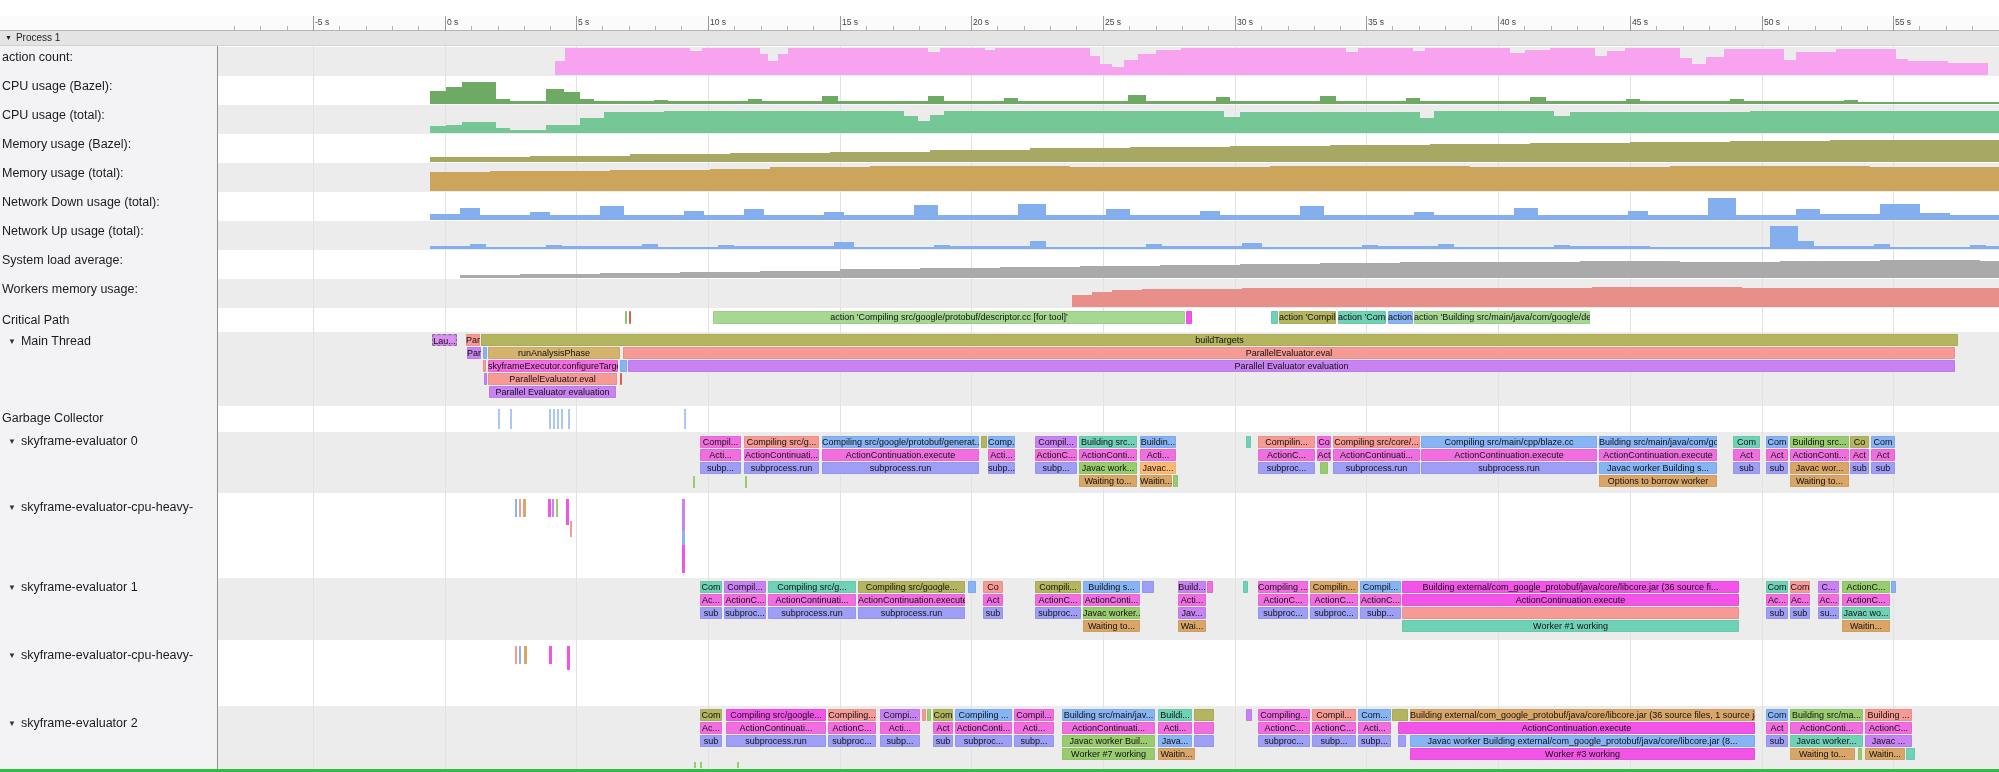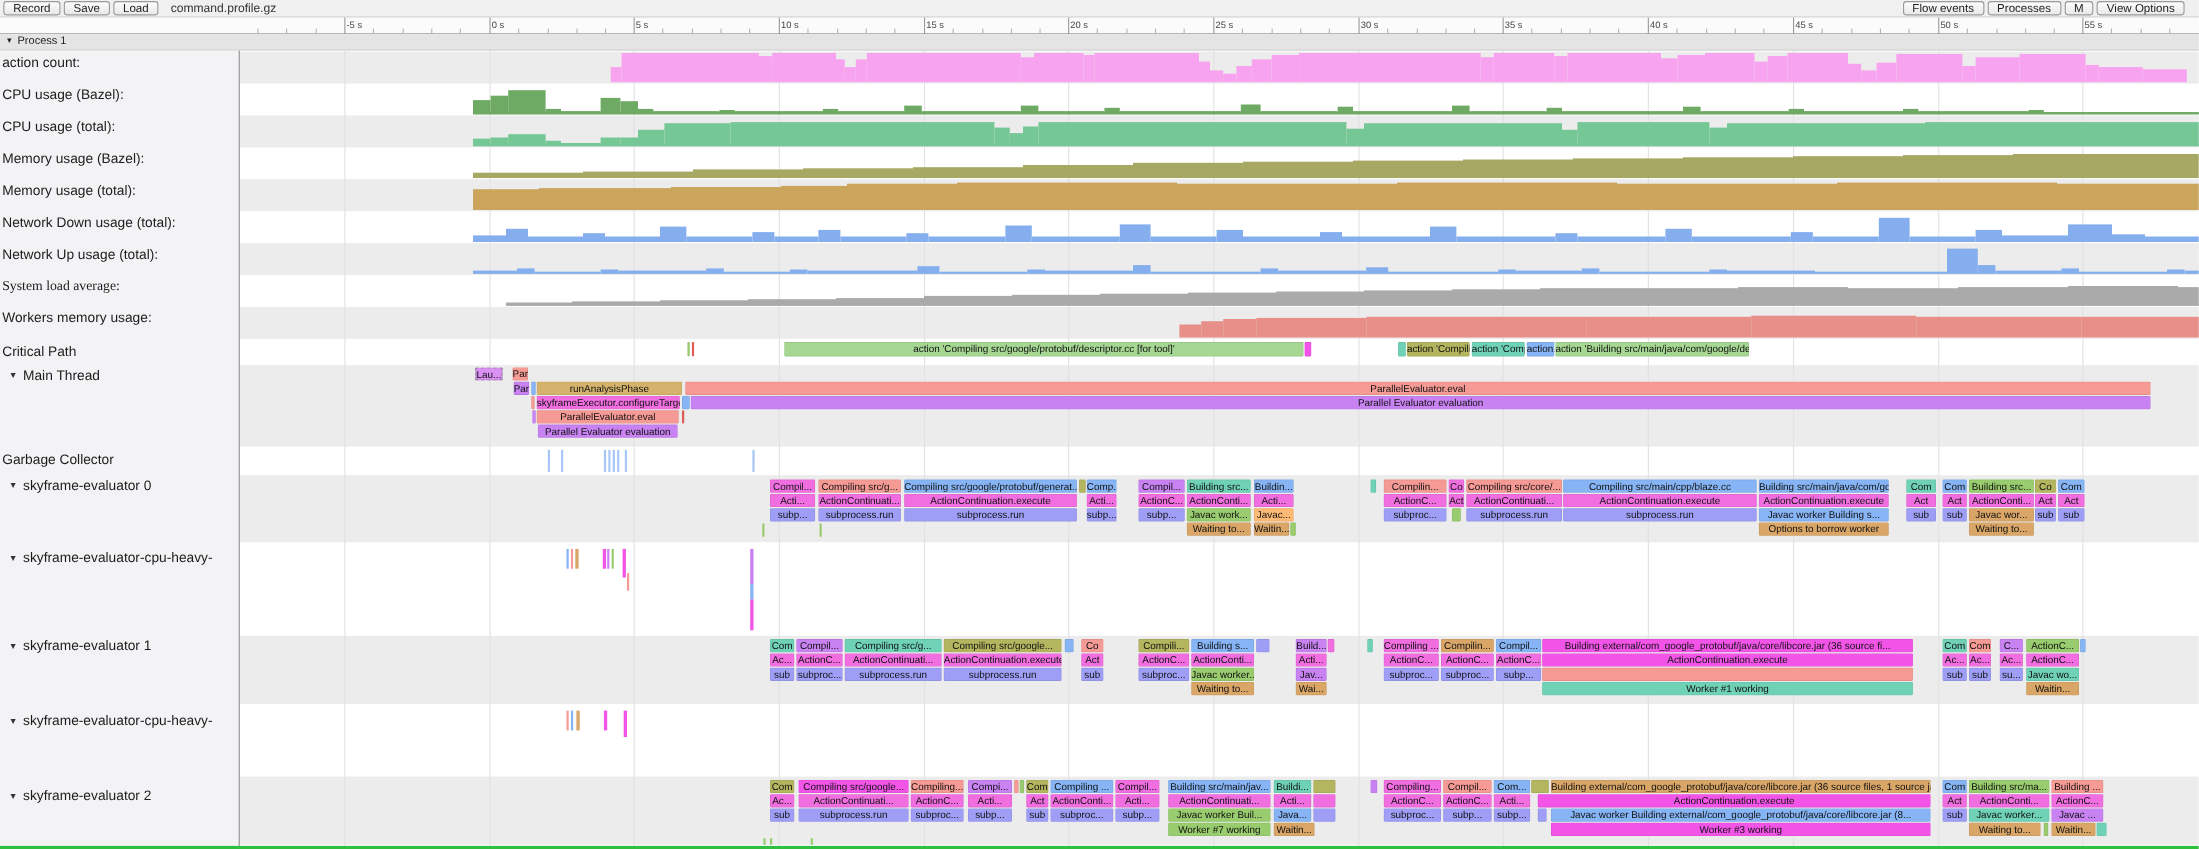--- a/index.html
+++ b/index.html
@@ -40,32 +40,20 @@
          box-shadow:inset 0 0 0 0.5px rgba(0,0,0,0.10);box-sizing:border-box;}
   .slice.sel{border:1px dashed #777;}
   .mark{position:absolute;z-index:3;}
   .greenline{position:absolute;left:0;bottom:0;width:100%;height:3px;z-index:7;}
 </style>
 </head>
 <body>
 
 <div class="stage">
 
-  <div class="toolbar">
-    <button class="btn">Record</button>
-    <button class="btn">Save</button>
-    <button class="btn">Load</button>
-    <span class="fname">command.profile.gz</span>
-    <span class="tb-right">
-      <button class="btn">Flow events</button>
-      <button class="btn">Processes</button>
-      <button class="btn">M</button>
-      <button class="btn">View Options</button>
-    </span>
-  </div>
 
   <div class="ruler" id="ruler">
       <div class="maj" style="left: 313px;"></div>
       <div class="rlab" style="left: 313px;">-5 s</div>
       <div class="min" style="left: 339.34px;"></div>
       <div class="min" style="left: 365.68px;"></div>
       <div class="min" style="left: 392.02px;"></div>
       <div class="min" style="left: 418.36px;"></div>
       <div class="maj" style="left: 445px;"></div>
       <div class="rlab" style="left: 445px;">0 s</div>
@@ -413,20 +401,21 @@
       <div class="slice" style="left: 629px; top: 311px; width: 2px; height: 13px; line-height: 13px; background: rgb(232, 96, 90);"></div>
       <div class="slice" title="action 'Compiling src/google/protobuf/descriptor.cc [for tool]'" style="left: 713px; top: 311px; width: 472px; height: 13px; line-height: 13px; background: rgb(166, 215, 147);">action 'Compiling src/google/protobuf/descriptor.cc [for tool]'</div>
       <div class="slice" style="left: 1186px; top: 311px; width: 6px; height: 13px; line-height: 13px; background: rgb(242, 84, 232);"></div>
       <div class="slice" style="left: 1271px; top: 311px; width: 7px; height: 13px; line-height: 13px; background: rgb(111, 210, 182);"></div>
       <div class="slice" title="action 'Compiling..." style="left: 1279px; top: 311px; width: 57px; height: 13px; line-height: 13px; background: rgb(180, 181, 95);">action 'Compiling...</div>
       <div class="slice" title="action 'Compili..." style="left: 1338px; top: 311px; width: 48px; height: 13px; line-height: 13px; background: rgb(111, 210, 182);">action 'Compili...</div>
       <div class="slice" title="action..." style="left: 1388px; top: 311px; width: 25px; height: 13px; line-height: 13px; background: rgb(134, 180, 244);">action...</div>
       <div class="slice" title="action 'Building src/main/java/com/google/devtools/build/lib/buildeventst..." style="left: 1414px; top: 311px; width: 176px; height: 13px; line-height: 13px; background: rgb(166, 215, 147);">action 'Building src/main/java/com/google/devtools/build/lib/buildeventst...</div>
       <div class="slice sel" title="Lau..." style="left: 432px; top: 334px; width: 25px; height: 12px; line-height: 12px; background: rgb(219, 144, 244);">Lau...</div>
       <div class="slice" title="Par" style="left: 466px; top: 334px; width: 14px; height: 12px; line-height: 12px; background: rgb(245, 154, 148);">Par</div>
+      <div class="slice" title="buildTargets" style="left: 481px; top: 334px; width: 1477px; height: 12px; line-height: 12px; background: rgb(180, 181, 95);">buildTargets</div>
       <div class="slice" title="Par" style="left: 467px; top: 347px; width: 14px; height: 12px; line-height: 12px; background: rgb(200, 130, 242);">Par</div>
       <div class="slice" style="left: 483px; top: 347px; width: 4px; height: 12px; line-height: 12px; background: rgb(134, 180, 244);"></div>
       <div class="slice" title="runAnalysisPhase" style="left: 488px; top: 347px; width: 132px; height: 12px; line-height: 12px; background: rgb(213, 179, 109);">runAnalysisPhase</div>
       <div class="slice" title="ParallelEvaluator.eval" style="left: 623px; top: 347px; width: 1332px; height: 12px; line-height: 12px; background: rgb(245, 154, 148);">ParallelEvaluator.eval</div>
       <div class="slice" style="left: 483px; top: 360px; width: 3px; height: 12px; line-height: 12px; background: rgb(245, 154, 148);"></div>
       <div class="slice" title="skyframeExecutor.configureTargets" style="left: 488px; top: 360px; width: 130px; height: 12px; line-height: 12px; background: rgb(240, 110, 224);">skyframeExecutor.configureTargets</div>
       <div class="slice" style="left: 620px; top: 360px; width: 7px; height: 12px; line-height: 12px; background: rgb(134, 180, 244);"></div>
       <div class="slice" title="Parallel Evaluator evaluation" style="left: 628px; top: 360px; width: 1327px; height: 12px; line-height: 12px; background: rgb(200, 130, 242);">Parallel Evaluator evaluation</div>
       <div class="slice" style="left: 484px; top: 373px; width: 3px; height: 12px; line-height: 12px; background: rgb(200, 130, 242);"></div>
       <div class="slice" title="ParallelEvaluator.eval" style="left: 488px; top: 373px; width: 129px; height: 12px; line-height: 12px; background: rgb(245, 154, 148);">ParallelEvaluator.eval</div>
@@ -492,21 +481,21 @@
       <div class="slice" title="Waiting to..." style="left: 1790px; top: 475px; width: 59px; height: 12px; line-height: 12px; background: rgb(217, 166, 104);">Waiting to...</div>
       <div class="slice" title="Com" style="left: 700px; top: 581px; width: 22px; height: 12px; line-height: 12px; background: rgb(111, 210, 182);">Com</div>
       <div class="slice" title="Compil..." style="left: 724px; top: 581px; width: 42px; height: 12px; line-height: 12px; background: rgb(200, 130, 242);">Compil...</div>
       <div class="slice" title="Compiling src/g..." style="left: 768px; top: 581px; width: 88px; height: 12px; line-height: 12px; background: rgb(111, 210, 182);">Compiling src/g...</div>
       <div class="slice" title="Compiling src/google..." style="left: 858px; top: 581px; width: 107px; height: 12px; line-height: 12px; background: rgb(180, 181, 95);">Compiling src/google...</div>
       <div class="slice" style="left: 968px; top: 581px; width: 8px; height: 12px; line-height: 12px; background: rgb(134, 180, 244);"></div>
       <div class="slice" title="Co" style="left: 983px; top: 581px; width: 20px; height: 12px; line-height: 12px; background: rgb(245, 154, 148);">Co</div>
       <div class="slice" title="Compili..." style="left: 1035px; top: 581px; width: 46px; height: 12px; line-height: 12px; background: rgb(180, 181, 95);">Compili...</div>
       <div class="slice" title="Building s..." style="left: 1083px; top: 581px; width: 57px; height: 12px; line-height: 12px; background: rgb(134, 180, 244);">Building s...</div>
       <div class="slice" style="left: 1142px; top: 581px; width: 12px; height: 12px; line-height: 12px; background: rgb(158, 158, 246);"></div>
-      <div class="slice" title="Build..." style="left: 1178px; top: 581px; width: 28px; height: 12px; line-height: 12px; background: rgb(200, 130, 242); text-align: right;">Build...</div>
+      <div class="slice" title="Build..." style="left: 1178px; top: 581px; width: 28px; height: 12px; line-height: 12px; background: rgb(200, 130, 242);">Build...</div>
       <div class="slice" style="left: 1207px; top: 581px; width: 6px; height: 12px; line-height: 12px; background: rgb(240, 110, 224);"></div>
       <div class="slice" style="left: 1243px; top: 581px; width: 5px; height: 12px; line-height: 12px; background: rgb(111, 210, 182);"></div>
       <div class="slice" title="Compiling ..." style="left: 1258px; top: 581px; width: 50px; height: 12px; line-height: 12px; background: rgb(240, 110, 224);">Compiling ...</div>
       <div class="slice" title="Compilin..." style="left: 1310px; top: 581px; width: 48px; height: 12px; line-height: 12px; background: rgb(217, 166, 104);">Compilin...</div>
       <div class="slice" title="Compil..." style="left: 1360px; top: 581px; width: 41px; height: 12px; line-height: 12px; background: rgb(134, 180, 244);">Compil...</div>
       <div class="slice" title="Building external/com_google_protobuf/java/core/libcore.jar (36 source fi..." style="left: 1402px; top: 581px; width: 337px; height: 12px; line-height: 12px; background: rgb(242, 84, 232);">Building external/com_google_protobuf/java/core/libcore.jar (36 source fi...</div>
       <div class="slice" title="Com" style="left: 1766px; top: 581px; width: 22px; height: 12px; line-height: 12px; background: rgb(111, 210, 182);">Com</div>
       <div class="slice" title="Com" style="left: 1790px; top: 581px; width: 20px; height: 12px; line-height: 12px; background: rgb(245, 154, 148);">Com</div>
       <div class="slice" title="C..." style="left: 1818px; top: 581px; width: 21px; height: 12px; line-height: 12px; background: rgb(200, 130, 242);">C...</div>
       <div class="slice" title="Building..." style="left: 1842px; top: 581px; width: 48px; height: 12px; line-height: 12px; background: rgb(153, 204, 110);">ActionC...</div>
@@ -643,21 +632,21 @@
 
   <div class="lpanel"></div>
   <div id="labels">
       <div class="rlabel" style="top: 50px;"><span>action count:</span></div>
       <div class="rlabel" style="top: 79px;"><span>CPU usage (Bazel):</span></div>
       <div class="rlabel" style="top: 108px;"><span>CPU usage (total):</span></div>
       <div class="rlabel" style="top: 137px;"><span>Memory usage (Bazel):</span></div>
       <div class="rlabel" style="top: 166px;"><span>Memory usage (total):</span></div>
       <div class="rlabel" style="top: 195px;"><span>Network Down usage (total):</span></div>
       <div class="rlabel" style="top: 224px;"><span>Network Up usage (total):</span></div>
-      <div class="rlabel" style="top: 253px; font-family: Liberation Serif, serif;"><span>System load average:</span></div>
+      <div class="rlabel" style="top: 253px;"><span>System load average:</span></div>
       <div class="rlabel" style="top: 282px;"><span>Workers memory usage:</span></div>
       <div class="rlabel" style="top: 313px;"><span>Critical Path</span></div>
       <div class="rlabel" style="top: 334px;"><span class="arr">▼</span><span>Main Thread</span></div>
       <div class="rlabel" style="top: 411px;"><span>Garbage Collector</span></div>
       <div class="rlabel" style="top: 434px;"><span class="arr">▼</span><span>skyframe-evaluator 0</span></div>
       <div class="rlabel" style="top: 500px;"><span class="arr">▼</span><span>skyframe-evaluator-cpu-heavy-</span></div>
       <div class="rlabel" style="top: 580px;"><span class="arr">▼</span><span>skyframe-evaluator 1</span></div>
       <div class="rlabel" style="top: 648px;"><span class="arr">▼</span><span>skyframe-evaluator-cpu-heavy-</span></div>
       <div class="rlabel" style="top: 716px;"><span class="arr">▼</span><span>skyframe-evaluator 2</span></div>
     </div>

